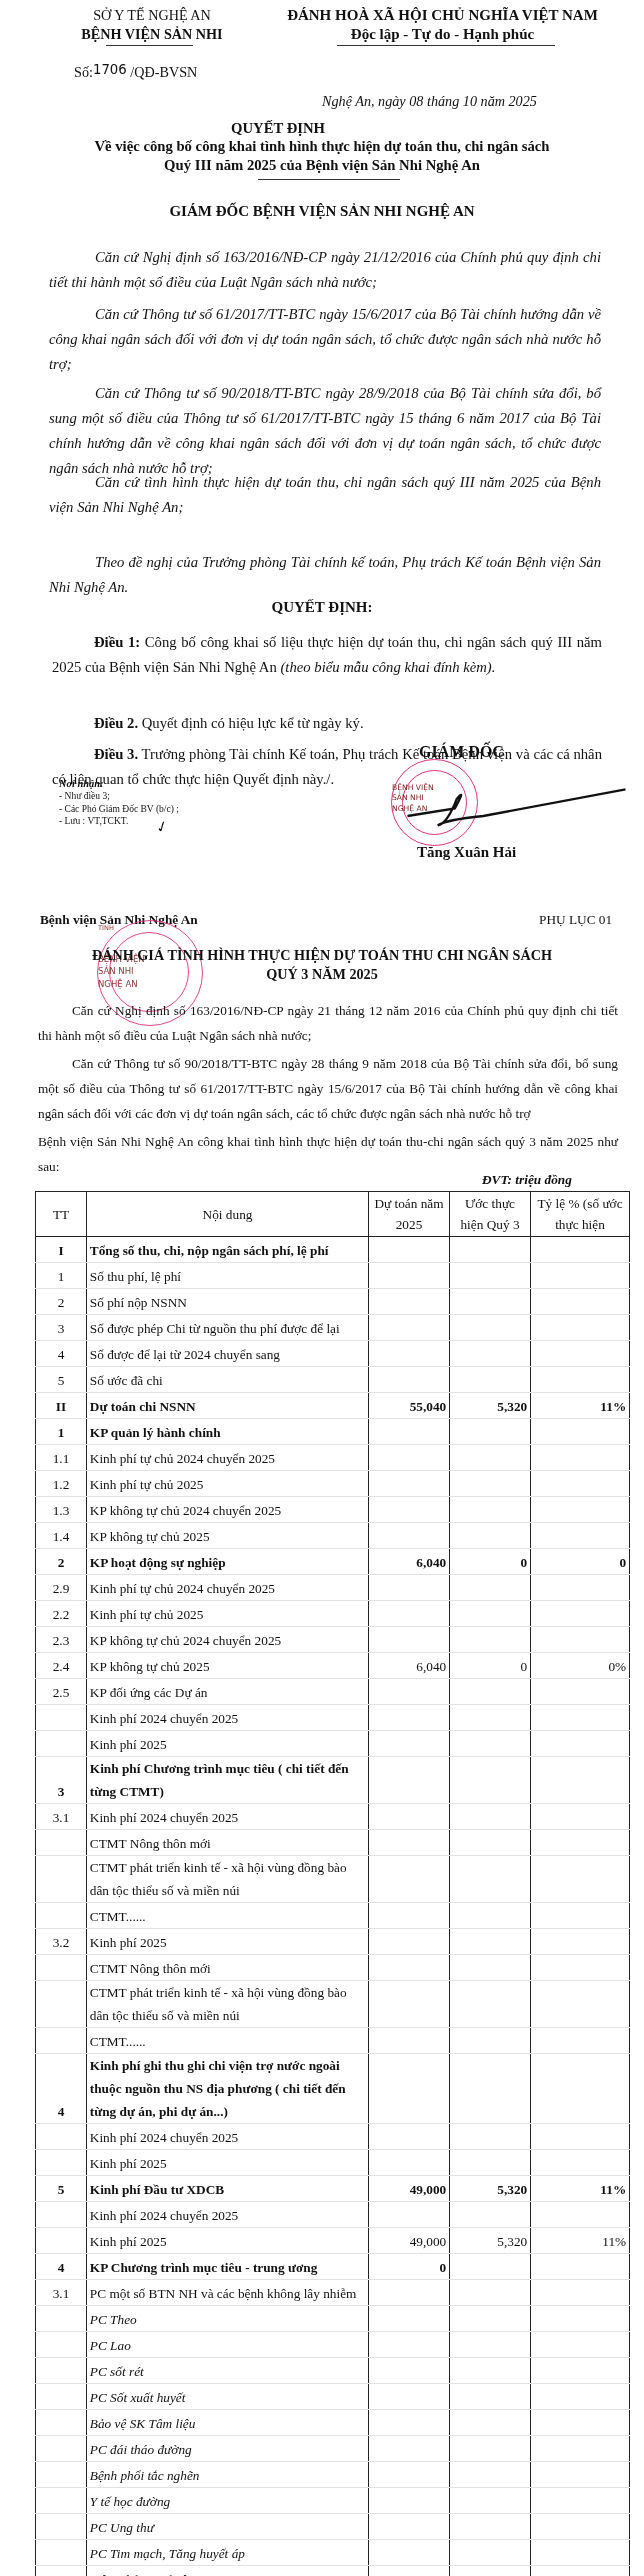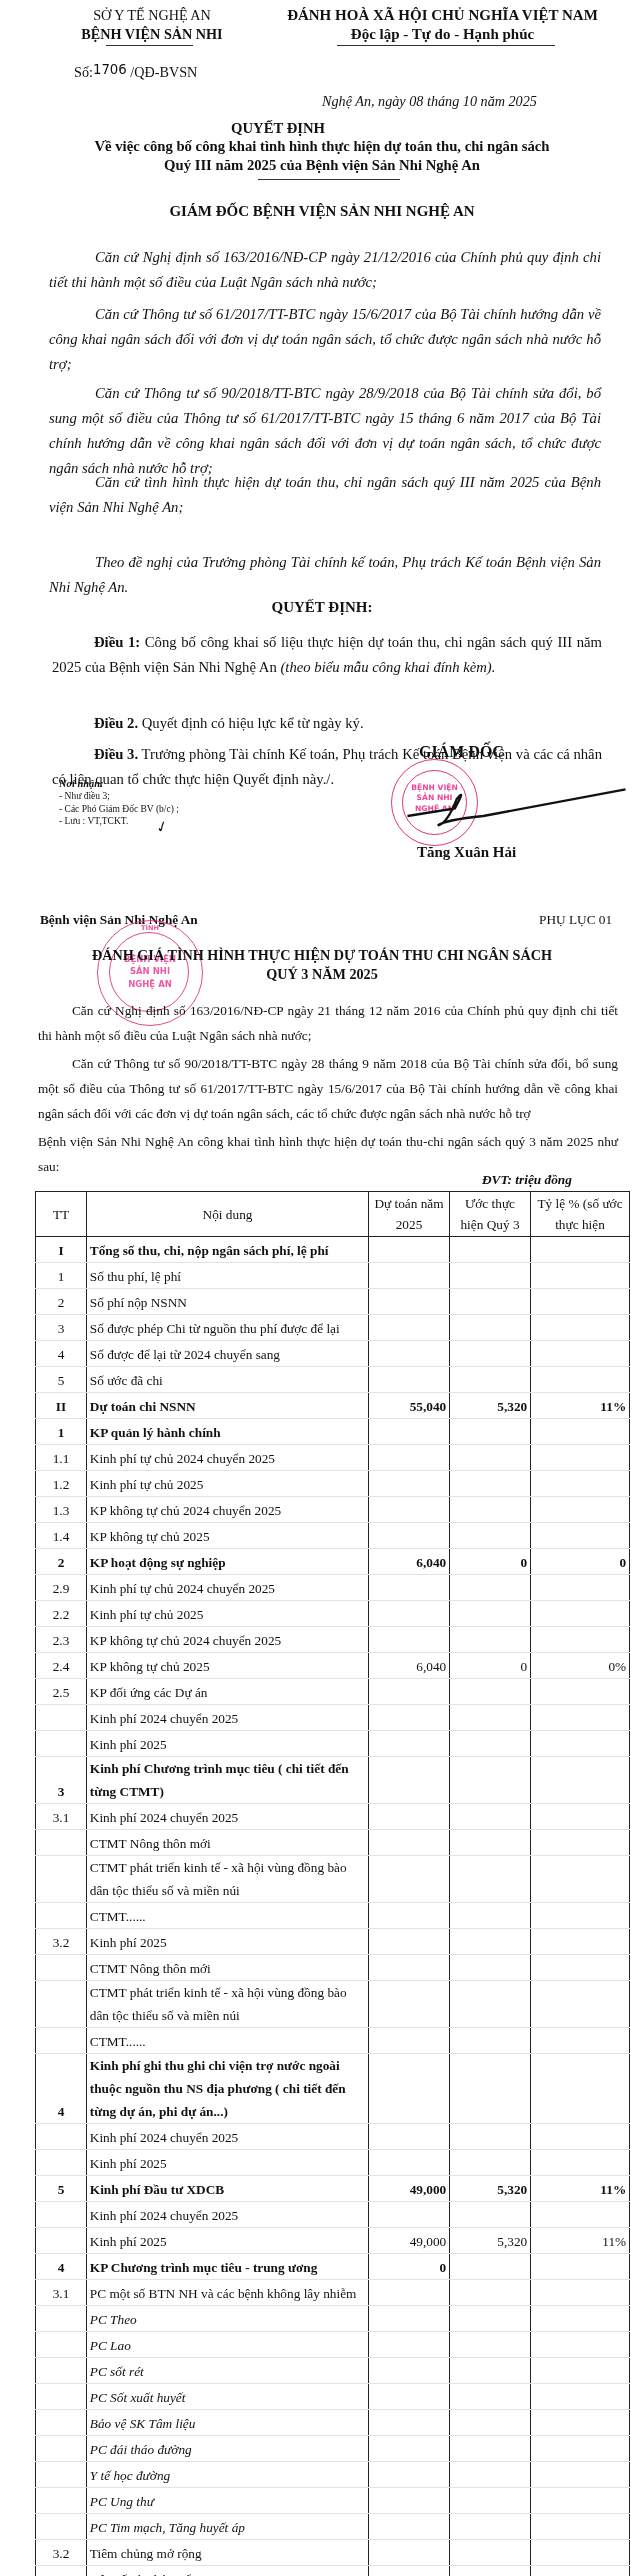--- a/index.html
+++ b/index.html
@@ -11,22 +11,22 @@
   .i { font-style: italic; }
   
   .hdr-left { left: 38px; top: 5.7px; width: 228px; text-align: center; font-size: 14.2px; line-height: 19px; }
   .hdr-right { left: 248px; top: 5.7px; width: 389px; text-align: center; font-size: 15px; line-height: 19px; font-weight: bold; }
   .rule { position: absolute; height: 0.9px; background: #333; }
   .para { position: absolute; left: 49px; width: 552px; font-size: 14.7px; line-height: 25px; font-style: italic; text-align: justify; }
   .para .ind { display: inline-block; width: 46px; }
   .art { position: absolute; left: 52px; width: 550px; font-size: 14.7px; line-height: 25px; text-align: justify; }
   .recv { position: absolute; left: 59px; font-size: 9.5px; line-height: 12.3px; }
   
-  .stamp { position: absolute; border: 1.9px solid #e0347a; border-radius: 50%; color: #ec4899;
-           font-family: "DejaVu Sans", sans-serif; font-weight: bold; text-align: center; }
+  .stamp { position: absolute; border: 1.9px solid #e0347a; border-radius: 50%; color: #7f1d1d;
+           font-family: "DejaVu Sans", sans-serif; font-weight: normal; }
   .stamp .inner { position: absolute; border: 1.4px solid #e0347a; border-radius: 50%; }
   
   .p2 { position: absolute; font-family: "Liberation Serif", serif; }
   .p2para { position: absolute; left: 38px; width: 580px; font-size: 13.3px; line-height: 25px; text-align: justify; }
   table.budget { position: absolute; left: 35px; top: 1191px; width: 593px; border-collapse: collapse;
                  font-size: 13.3px; table-layout: fixed; }
   table.budget th, table.budget td { border-left: 1.4px solid #222; border-right: 1.4px solid #222;
                  padding: 0 2.8px; line-height: 23px; height: 25px; vertical-align: bottom; }
   table.budget th { border: 1.4px solid #222; font-weight: normal; line-height: 21px; vertical-align: middle; height: 44px; }
   table.budget td { border-bottom: 0.9px solid #e2e2e2; }
@@ -438,20 +438,27 @@
       </tr>
       <tr class="it">
         <td class="tt"></td>
         <td class="content">PC  đái tháo đường</td>
         <td class="num"></td>
         <td class="num"></td>
         <td class="num"></td>
       </tr>
       <tr class="it">
         <td class="tt"></td>
+        <td class="content">Bệnh phổi tắc nghẽn</td>
+        <td class="num"></td>
+        <td class="num"></td>
+        <td class="num"></td>
+      </tr>
+      <tr class="it">
+        <td class="tt"></td>
         <td class="content"> Y tế học đường</td>
         <td class="num"></td>
         <td class="num"></td>
         <td class="num"></td>
       </tr>
       <tr class="it">
         <td class="tt"></td>
         <td class="content">PC Ung thư</td>
         <td class="num"></td>
         <td class="num"></td>

